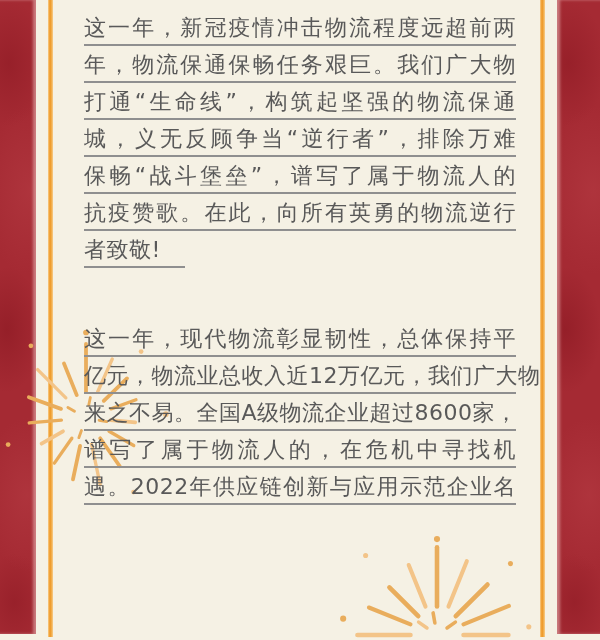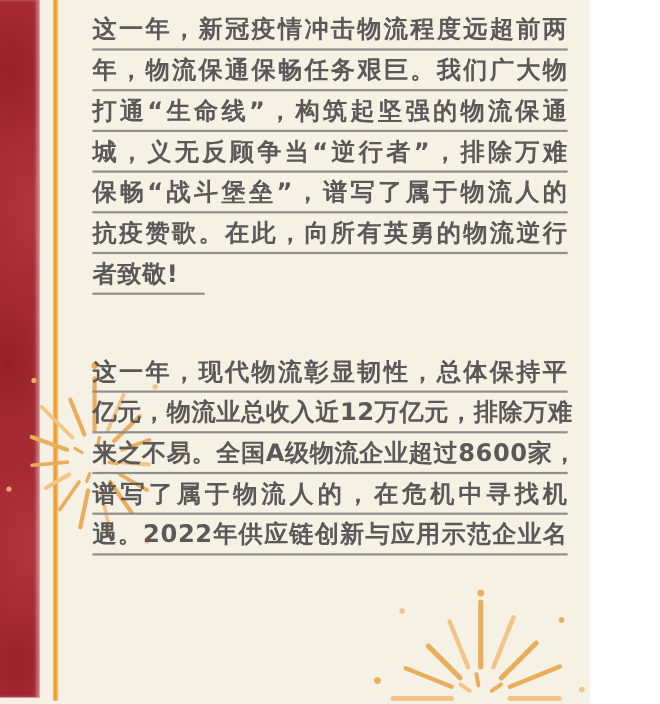--- a/index.html
+++ b/index.html
@@ -8,25 +8,24 @@
     --accent:#f1a238;
     --ink:#595959;
     --underline:#8f8f8f;
     --gold:#e9ad5c;
     --gold2:#f3c488;
   }
   *{margin:0;padding:0;box-sizing:border-box;}
   html,body{background:#ffffff;}
   .page{
     position:relative;
-    width:536px;height:640px;
+    width:600px;height:640px;
     background:var(--bg);
     overflow:hidden;
     font-family:"DejaVu Sans",sans-serif;
-    font-weight:bold;
   }
   
   .band{
     position:absolute;top:0;height:634px;width:36px;
     background-color:var(--band);
     background-image:
       radial-gradient(ellipse 55px 90px at 25% 10%, rgba(140,24,34,.55), transparent 70%),
       radial-gradient(ellipse 70px 120px at 85% 30%, rgba(184,62,70,.5), transparent 70%),
       radial-gradient(ellipse 50px 90px at 20% 52%, rgba(133,20,30,.5), transparent 70%),
       radial-gradient(ellipse 65px 110px at 75% 78%, rgba(186,64,72,.45), transparent 70%),
@@ -146,20 +145,20 @@
       <div class="tline">这一年，新冠疫情冲击物流程度远超前两</div>
       <div class="tline">年，物流保通保畅任务艰巨。我们广大物</div>
       <div class="tline">打通“生命线”，构筑起坚强的物流保通</div>
       <div class="tline">城，义无反顾争当“逆行者”，排除万难</div>
       <div class="tline">保畅“战斗堡垒”，谱写了属于物流人的</div>
       <div class="tline">抗疫赞歌。在此，向所有英勇的物流逆行</div>
       <div class="tline last">者致敬!</div>
     </div>
     <div class="para para2">
       <div class="tline">这一年，现代物流彰显韧性，总体保持平</div>
-      <div class="tline">亿元，物流业总收入近12万亿元，排除万难</div>
+      <div class="tline">亿元，物流业总收入近12万亿元，我们广大物</div>
       <div class="tline">来之不易。全国A级物流企业超过8600家，</div>
       <div class="tline">谱写了属于物流人的，在危机中寻找机</div>
       <div class="tline">遇。2022年供应链创新与应用示范企业名</div>
     </div>
   </div>
 
 </div>
 
 </body></html>

